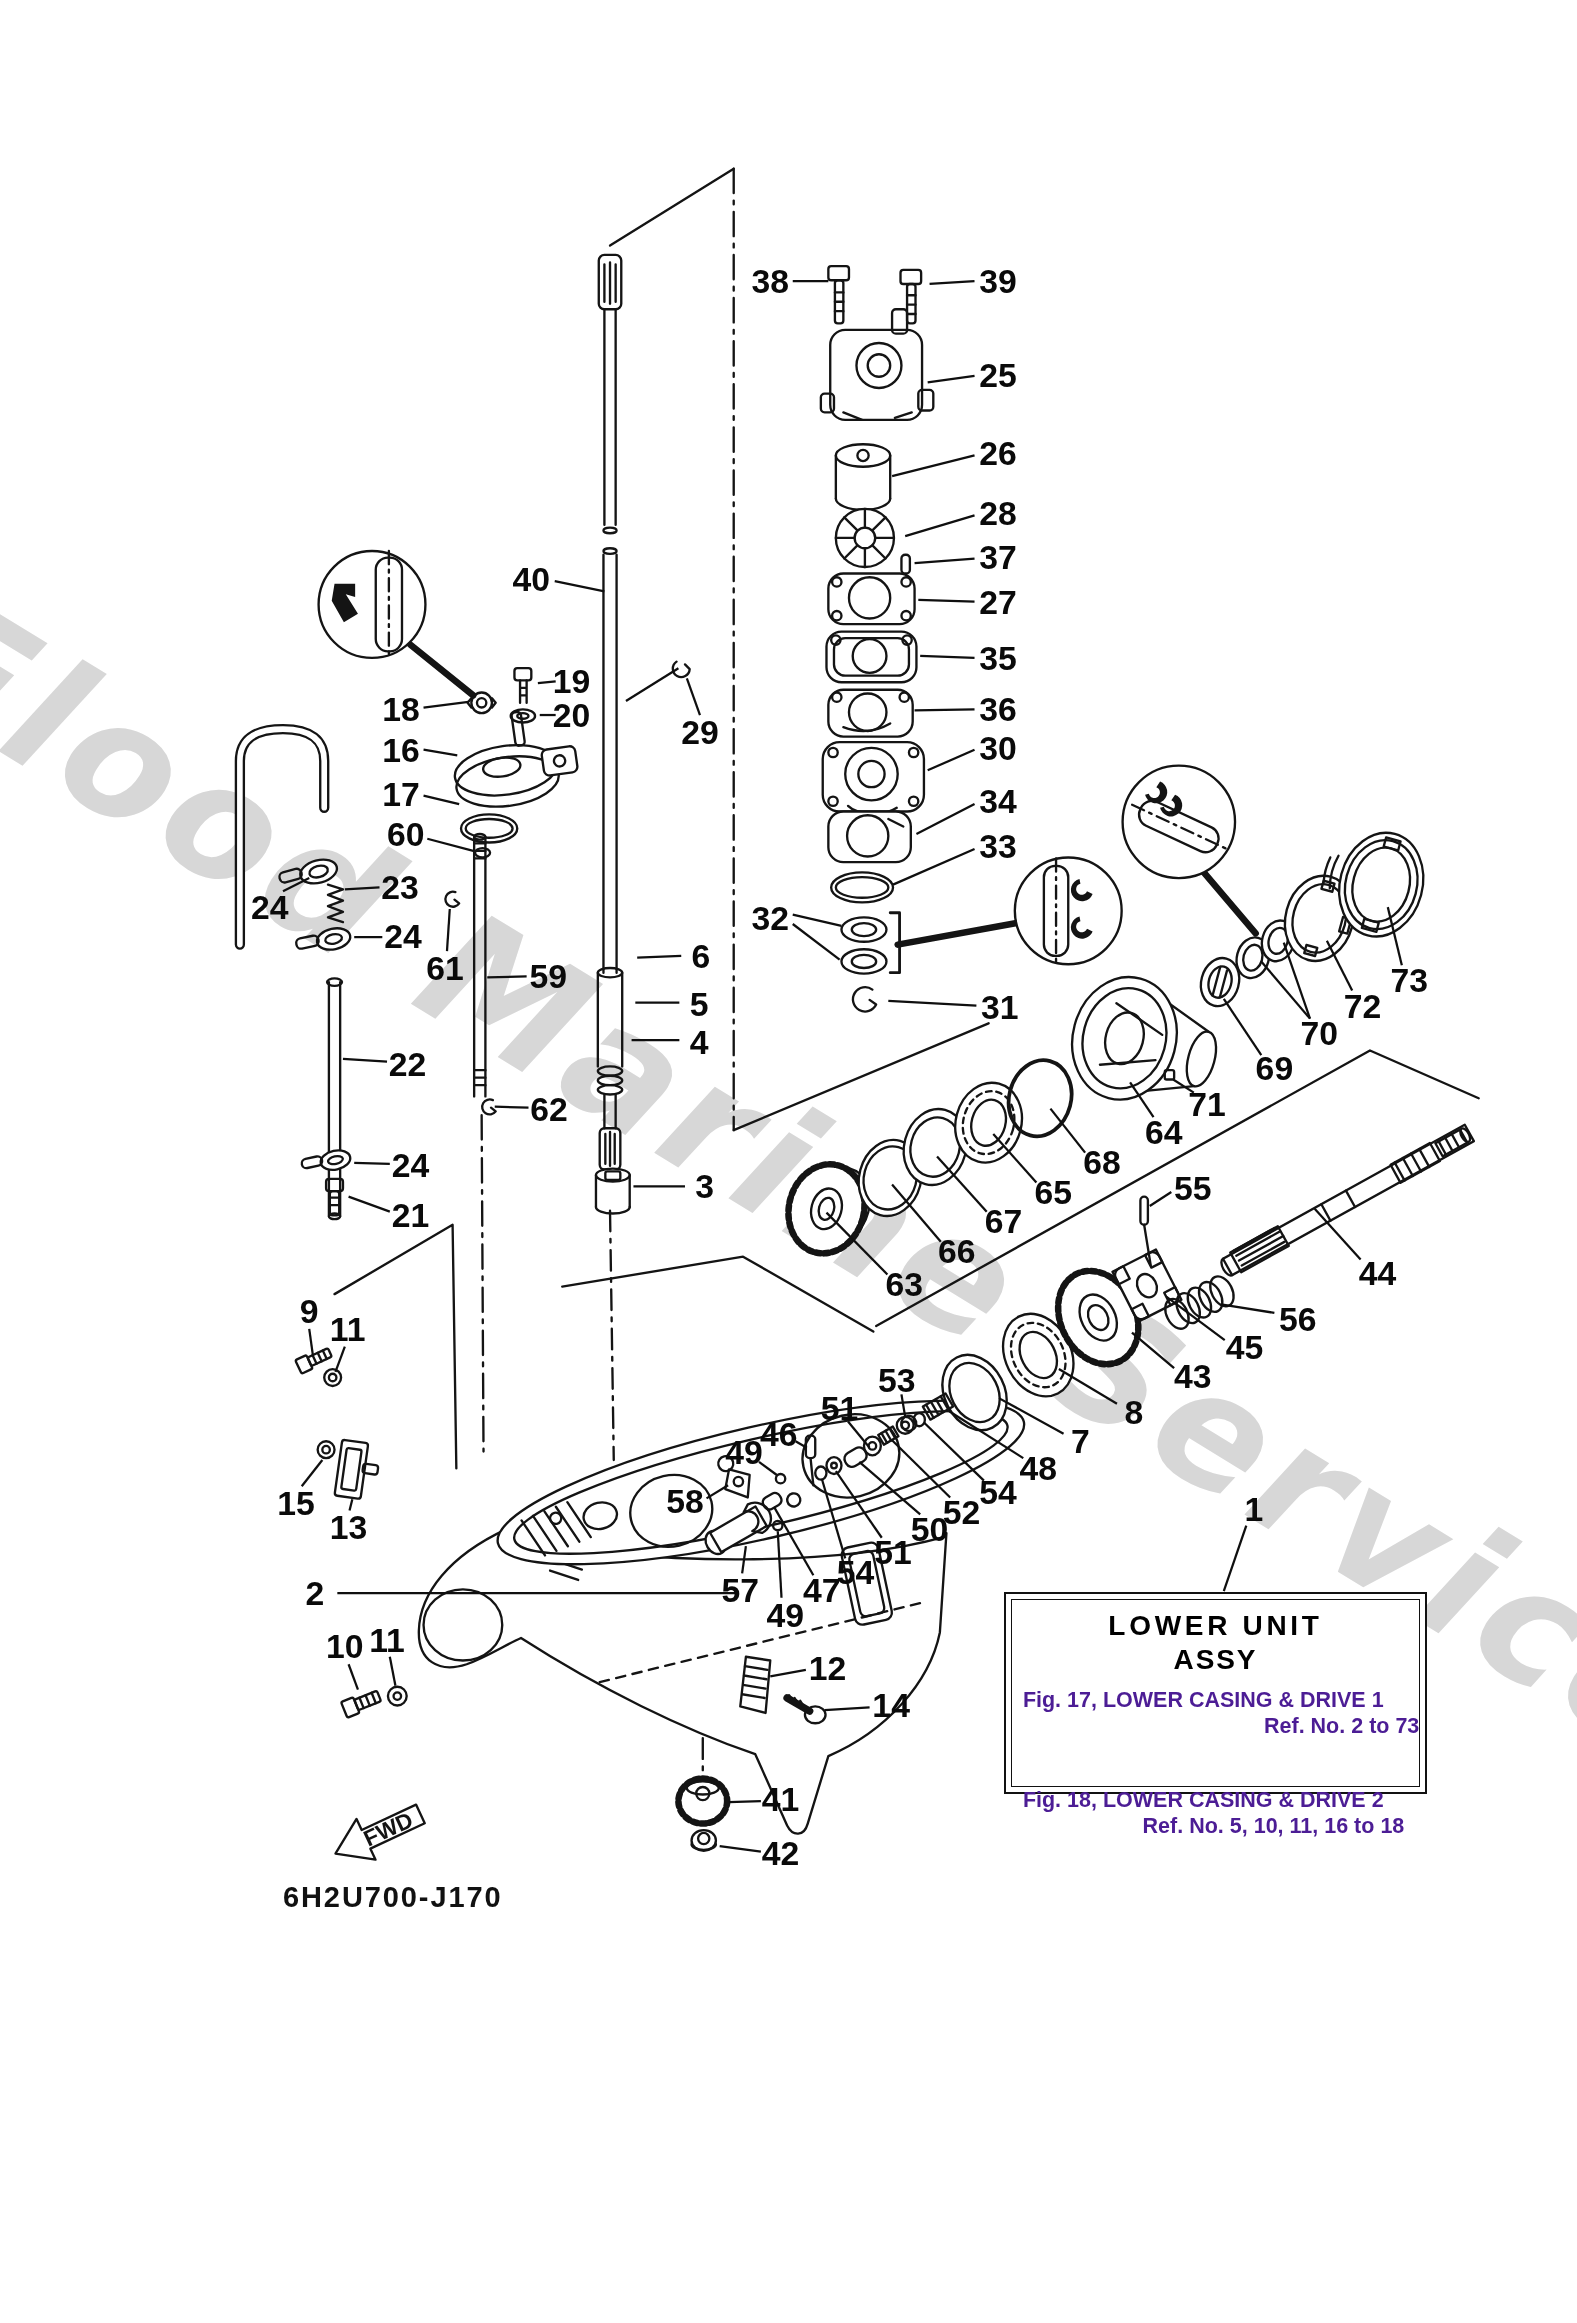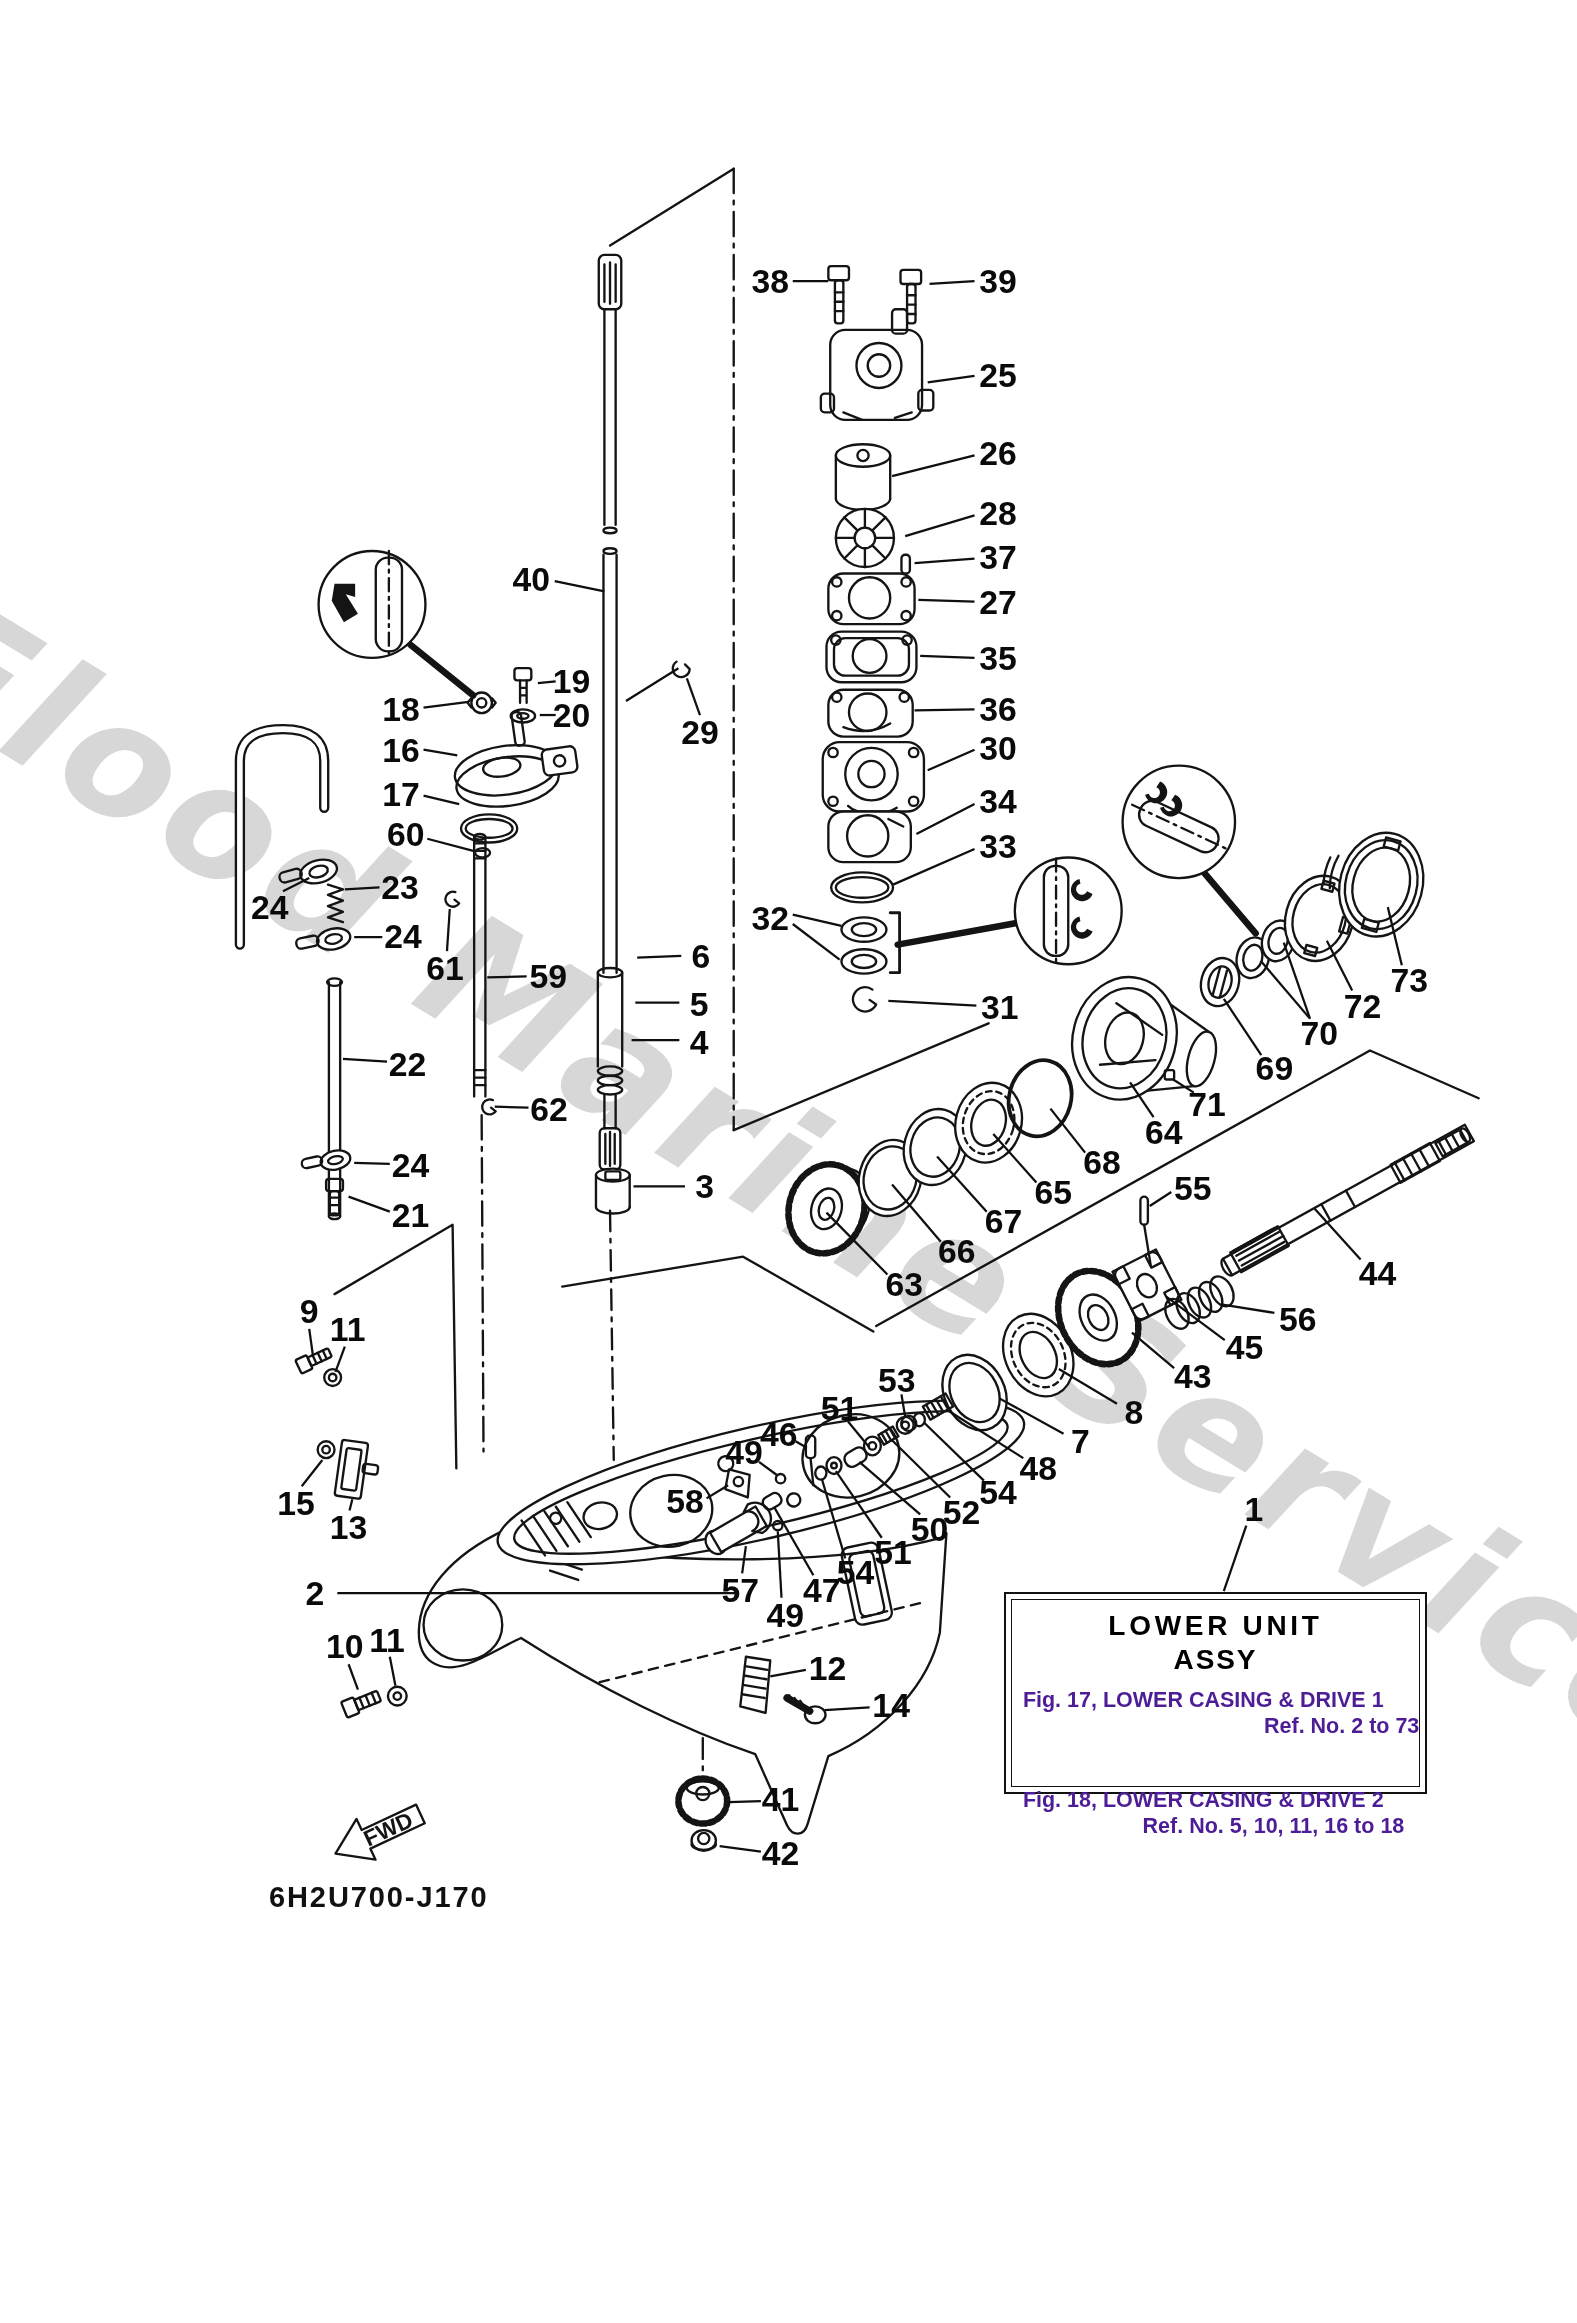--- a/index.html
+++ b/index.html
@@ -14,21 +14,21 @@
            border:2.8px solid #111;z-index:3;box-sizing:border-box;}
   #infobox .inner{position:absolute;left:4.7px;top:4.7px;right:4.7px;bottom:4.7px;border:1.9px solid #111;
                   box-sizing:border-box;padding-top:10px;}
   #infobox .t1{ text-align:center;font-weight:bold;font-size:28px;letter-spacing:3.7px;color:#000;}
   #infobox .t2{ text-align:center;font-weight:bold;font-size:28px;letter-spacing:1.9px;color:#000;margin-top:2px;}
   #infobox .row{font-weight:bold;font-size:21.5px;color:#4c1d95;line-height:26px;}
   #infobox .r1{margin-top:11.2px;padding-left:11.2px;}
   #infobox .r2{text-align:right;}
   #infobox .r3{padding-left:11.2px;margin-top:48px;}
   #infobox .r4{text-align:right;padding-right:15px;}
-  #drawcode{position:absolute;left:269px;top:1881px;font-weight:bold;font-size:29px;
+  #drawcode{position:absolute;left:283px;top:1881px;font-weight:bold;font-size:29px;
             letter-spacing:1.9px;color:#111;z-index:3;}
 </style>
 </head>
 <body>
 
 <div id="stage">
 
   <div id="watermark">Flood Marine Services</div>
 
   <svg id="art" width="1578" height="2324" viewBox="0 0 1684 2480">

